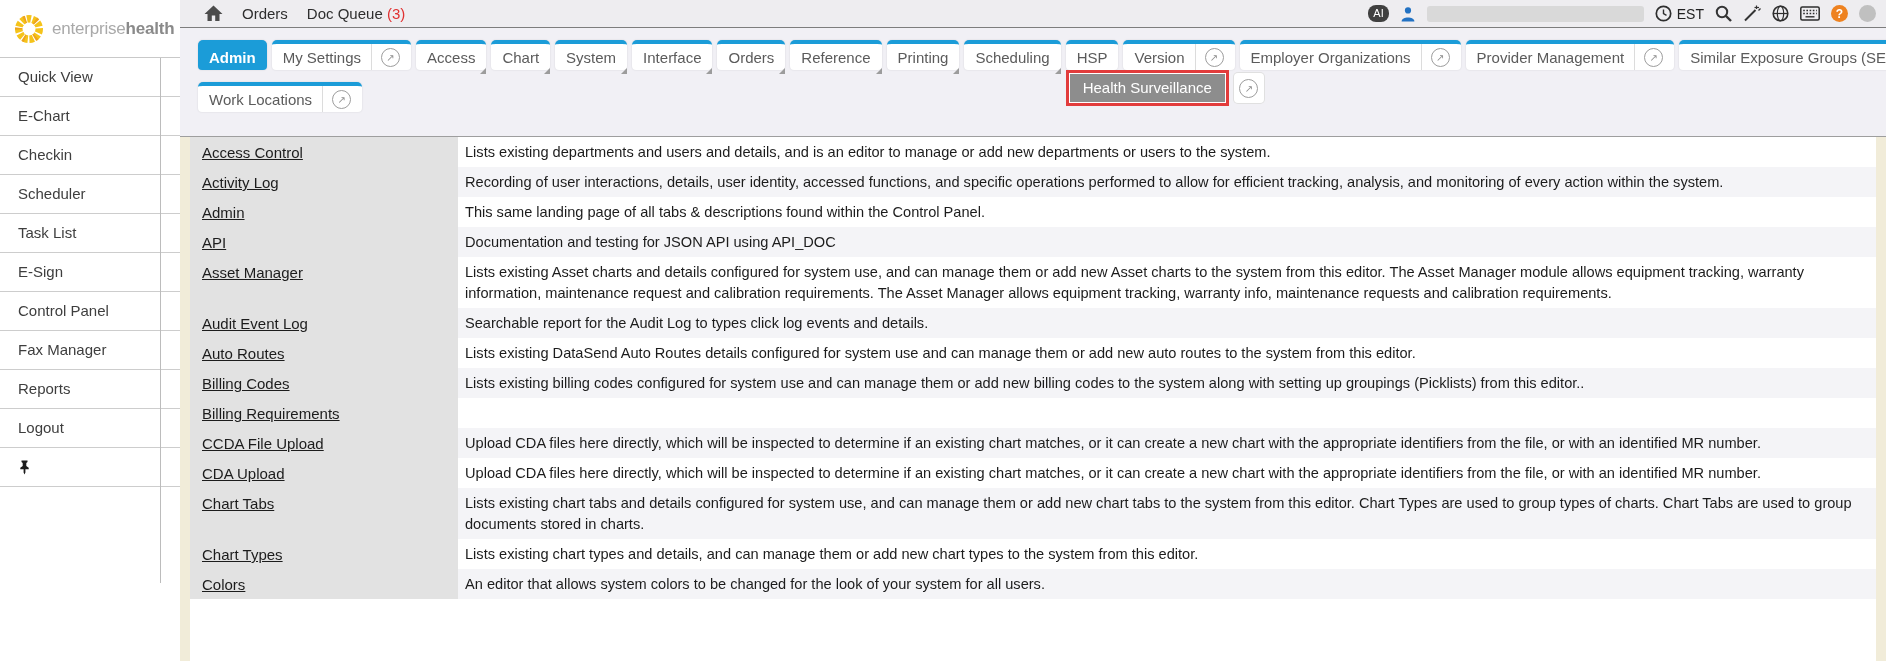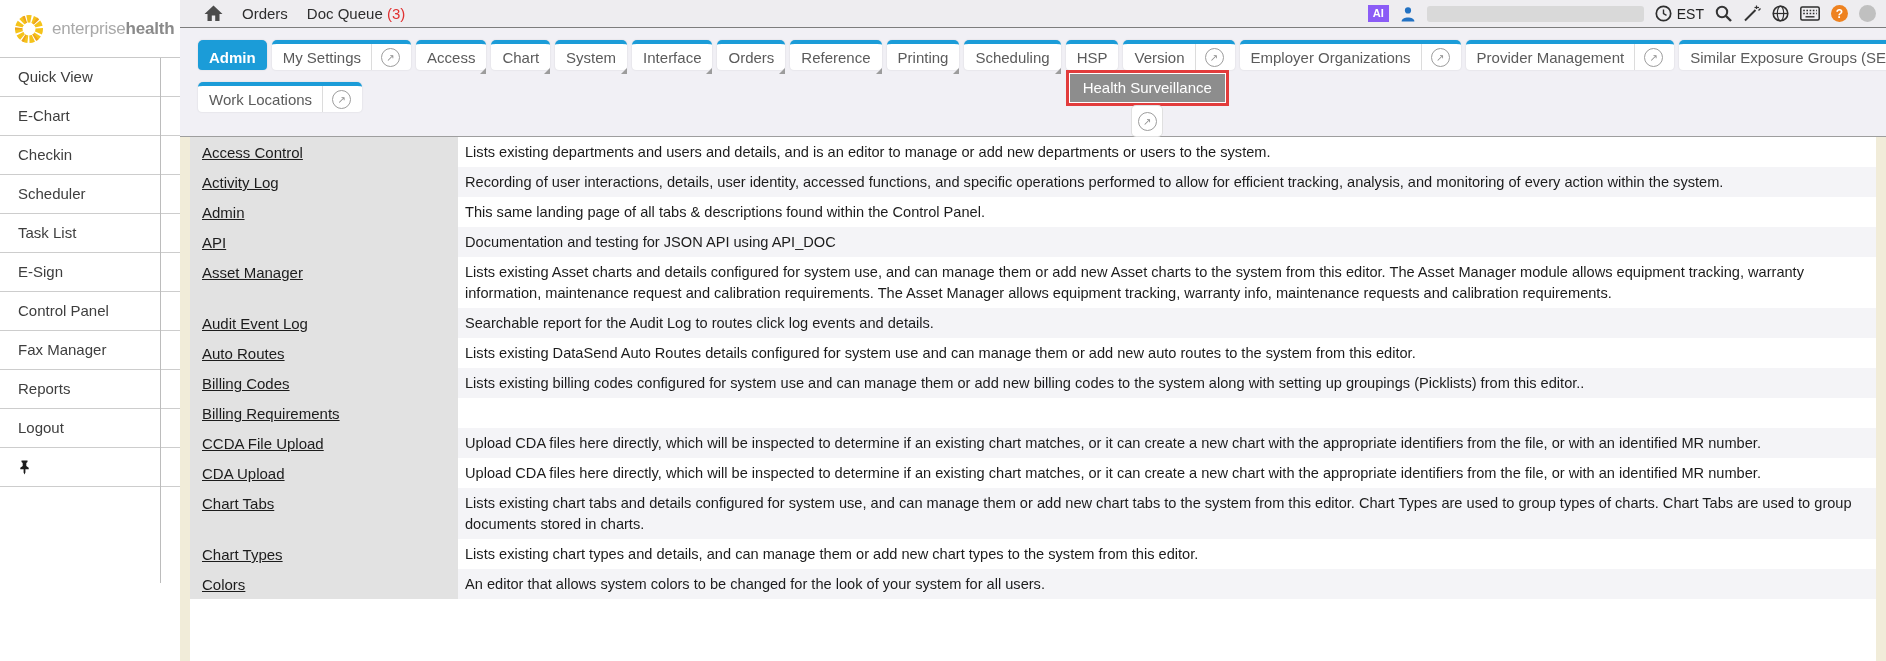--- a/index.html
+++ b/index.html
@@ -19,36 +19,36 @@
 
   
   .main { flex:1; display:flex; flex-direction:column; min-width:0; }
 
   
   .topbar { height:27px; background:#eeedf0; border-bottom:1px solid #7d7d7d; display:flex; align-items:center; padding:0 10px 0 24px; gap:0; }
   .topnav { display:flex; align-items:center; gap:19px; }
   .topnav .navlink { font-size:15px; color:#2e2e2e; cursor:pointer; white-space:nowrap; }
   .count-red { color:var(--count_red); }
   .top-right { margin-left:auto; display:flex; align-items:center; gap:11px; }
-  .ai-badge { background:#8b5cf6; color:#fff; font-size:11px; font-weight:bold; border-radius:0; padding:2px 5px; line-height:13px; }
+  .ai-badge { background:#404040; color:#fff; font-size:11px; font-weight:normal; border-radius:8px; padding:2px 5px; line-height:13px; }
   .search-pill { width:205px; height:16px; background:#d9d9d9; border:none; border-radius:3px; outline:none; font-size:12px; padding:0 6px; }
   .est { font-size:14px; color:#222; margin-left:-6px; }
   .help-circle { width:17px; height:17px; border-radius:50%; background:var(--help_orange); color:#fff; font-size:12px; font-weight:bold; display:flex; align-items:center; justify-content:center; }
   .presence-circle { width:17px; height:17px; border-radius:50%; background:#c0c0c0; }
   .icon { display:inline-flex; align-items:center; }
 
   
   .tabstrip { position:relative; height:96px; background:#f1f0f5; border-bottom:1px solid #9e9e9e; padding:12px 0 0 18px; }
   .tabrow { display:flex; align-items:flex-start; gap:5px; margin-bottom:12px; white-space:nowrap; }
   .tab { position:relative; display:flex; align-items:center; height:26px; padding:0 11px; background:#fff; border-top:4px solid var(--tab_blue); border-radius:5px 5px 4px 4px; color:#5b5b5b; font-size:15px; cursor:pointer; box-shadow:0 0 2px rgba(0,0,0,.12); }
   .tab-active { background:var(--tab_blue); color:#fff; font-weight:bold; }
   .tab-sep { width:1px; align-self:stretch; background:#dcdcdc; margin-left:10px; }
   .circ-arrow { width:17px; height:17px; border:1px solid #9d9d9d; border-radius:50%; color:#8d8d8d; font-size:10px; display:flex; align-items:center; justify-content:center; margin-left:9px; }
   .tab-fold { position:absolute; right:0; bottom:-4px; width:0; height:0; border-left:6px solid transparent; border-bottom:6px solid #9c9c9c; }
-  .tab-dropdown { position:absolute; top:26px; left:0; display:flex; align-items:center; z-index:20;flex-direction:column; }
+  .tab-dropdown { position:absolute; top:26px; left:0; display:flex; align-items:center; gap:5px; z-index:20; }
   .red-box { border:3px solid var(--highlight_red); background:#fff; padding:1px; }
   .dd-item { background:var(--dropdown_gray); color:#fff; font-size:15px; height:28px; line-height:28px; padding:0 13px; white-space:nowrap; cursor:pointer; }
   .dd-arrow-btn { background:#fff; border-radius:4px; width:30px; height:30px; display:flex; align-items:center; justify-content:center; box-shadow:0 0 0 1px #e0e0e0; cursor:pointer; }
   .dd-arrow-btn .circ-arrow { margin-left:0; }
 
   
   .content { flex:1; display:flex; min-height:0; background:#fff; }
   .accent-strip { width:10px; background:#f1ecd9; flex-shrink:0; }
   .table { flex:1; min-width:0; overflow:hidden; }
   .trow { display:flex; align-items:stretch; }
@@ -310,21 +310,21 @@
             <div class="cell-link">
               <a class="tlink">Asset Manager</a>
             </div>
             <div class="cell-desc">Lists existing Asset charts and details configured for system use, and can manage them or add new Asset charts to the system from this editor. The Asset Manager module allows equipment tracking, warranty information, maintenance request and calibration requirements. The Asset Manager allows equipment tracking, warranty info, maintenance requests and calibration requirements.</div>
           </div>
 
           <div class="trow">
             <div class="cell-link">
               <a class="tlink">Audit Event Log</a>
             </div>
-            <div class="cell-desc">Searchable report for the Audit Log to routes click log events and details.</div>
+            <div class="cell-desc">Searchable report for the Audit Log to types click log events and details.</div>
           </div>
 
           <div class="trow">
             <div class="cell-link">
               <a class="tlink">Auto Routes</a>
             </div>
             <div class="cell-desc">Lists existing DataSend Auto Routes details configured for system use and can manage them or add new auto routes to the system from this editor.</div>
           </div>
 
           <div class="trow">

